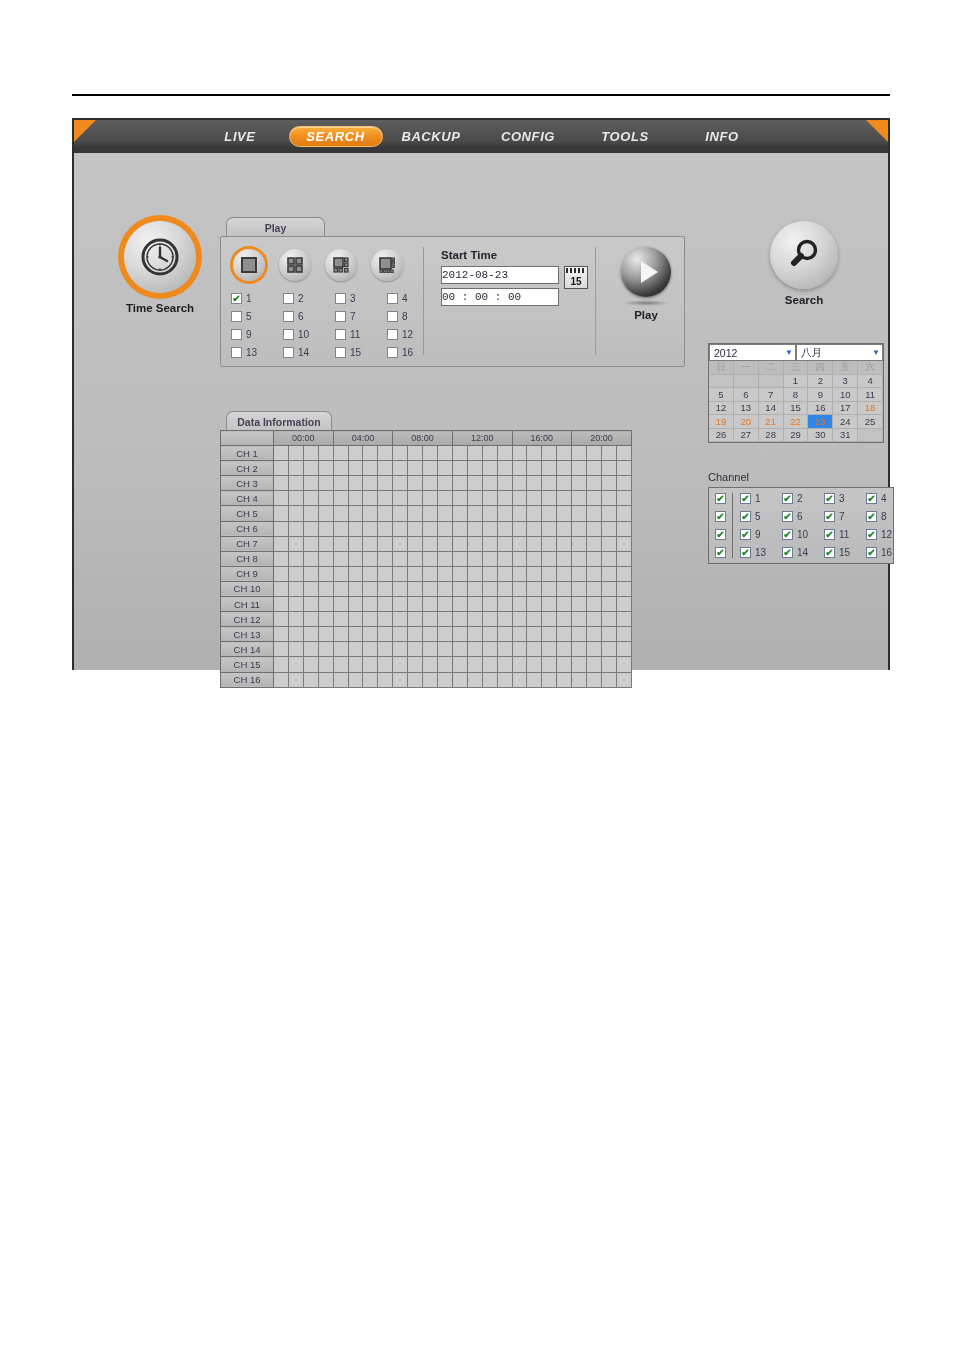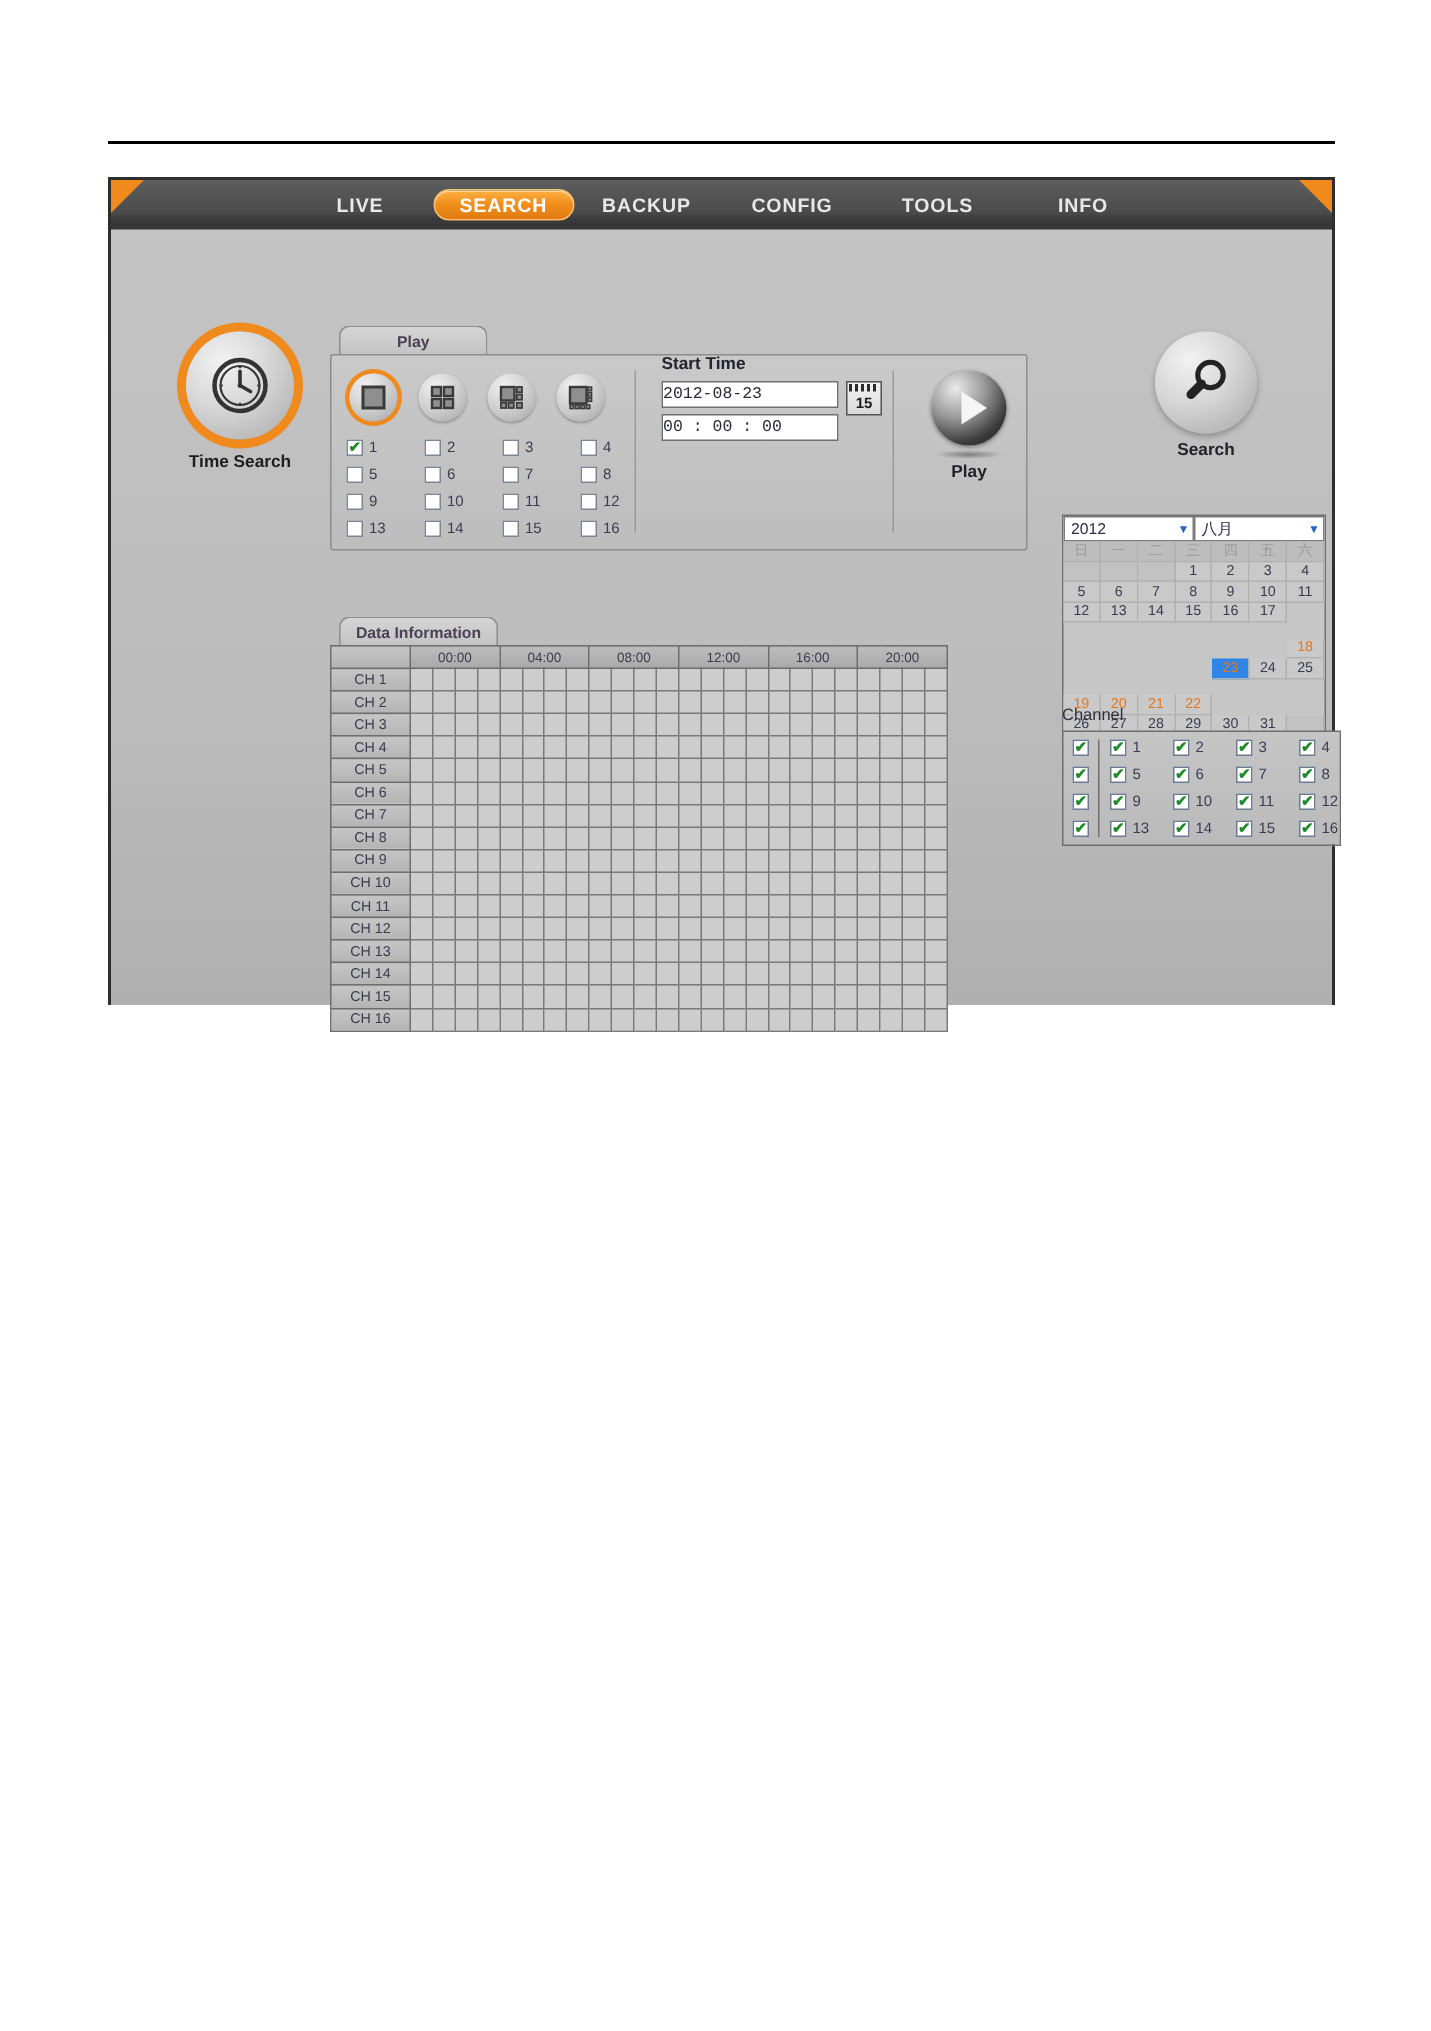--- a/index.html
+++ b/index.html
@@ -30,20 +30,21 @@
     box-sizing: border-box;
   }
   
   #nav-bar {
     position: absolute;
     left: 0; top: 0;
     width: 100%; height: 49px;
     background: linear-gradient(to bottom, #5e5e5e 0%, #4a4a4a 45%, #3a3a3a 55%, #2d2d2d 100%);
     border-bottom: 1px solid #1d1d1d;
     box-sizing: border-box;
+    font-style: italic;
   }
   .corner-tri { position: absolute; top: 0; width: 0; height: 0; }
   .corner-tri.left {
     left: 0;
     border-top: 22px solid #f08a1c;
     border-right: 22px solid transparent;
   }
   .corner-tri.right {
     right: 0;
     border-top: 22px solid #f08a1c;
@@ -148,21 +149,21 @@
     background: #ffffff;
     border: 1px solid #7c8596;
     box-sizing: border-box;
     display: flex; align-items: center; justify-content: center;
     font-size: 10px; line-height: 1; color: #1f8a2a; font-weight: bold;
   }
   .chk.on::after { content: "\2714"; }
 
   .vsep { position: absolute; width: 1px; background: #9a9a9a; }
 
-  #start-time-block { position: absolute; left: 220px; top: 0; }
+  #start-time-block { position: absolute; left: 220px; top: 12px; }
   .st-label { font-size: 11.5px; font-weight: bold; color: #24242e; margin-bottom: 5px; }
   .st-row { display: flex; align-items: flex-start; gap: 5px; }
   .field {
     background: #ffffff;
     border: 1px solid #6f6f6f;
     font-family: "Liberation Mono", monospace;
     font-size: 11px;
     color: #2a2a3a;
     text-align: left;
     padding: 2px 0;
@@ -270,21 +271,21 @@
     font-size: 9.5px;
     color: #3b3b52;
     border-right: 1px solid #b0b0b0;
     border-bottom: 1px solid #b0b0b0;
     background: #c9c9c9;
     box-sizing: border-box;
     cursor: pointer;
   }
   .cal-cell.dow { color: #9a9a9a; background: #bdbdbd; cursor: default; }
   .cal-cell.blank { background: #c2c2c2; cursor: default; }
-  .cal-cell.rec { color: #e8761b; margin-top: 24px; }
+  .cal-cell.rec { color: #e8761b; }
   .cal-cell.sel { background: #2f86e8; color: #e8761b; }
 
   #channel-block { position: absolute; left: 634px; top: 318px; width: 186px; }
   .channel-title { font-size: 11px; color: #2f2f3d; margin-bottom: 4px; }
   #channel-box {
     position: relative;
     background: linear-gradient(to bottom, #c5c5c5 0%, #bababa 100%);
     border: 1px solid #6f6f6f;
     box-sizing: border-box;
     padding: 5px 6px;

